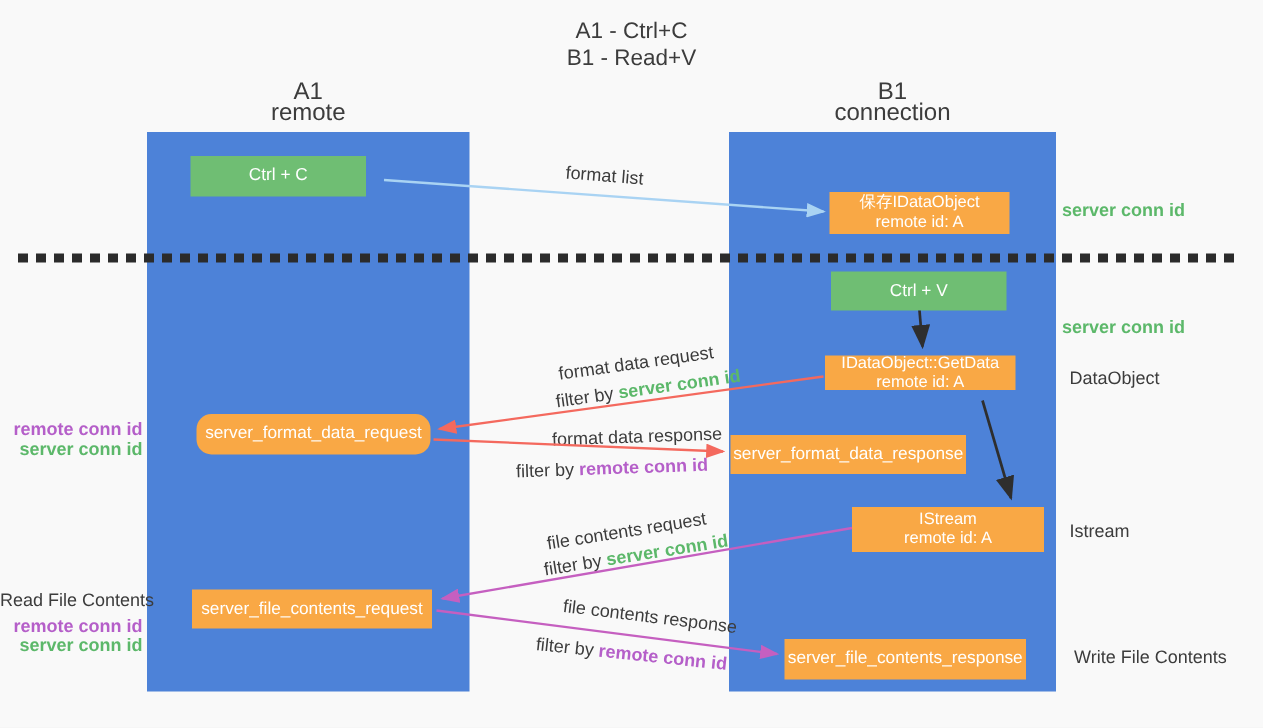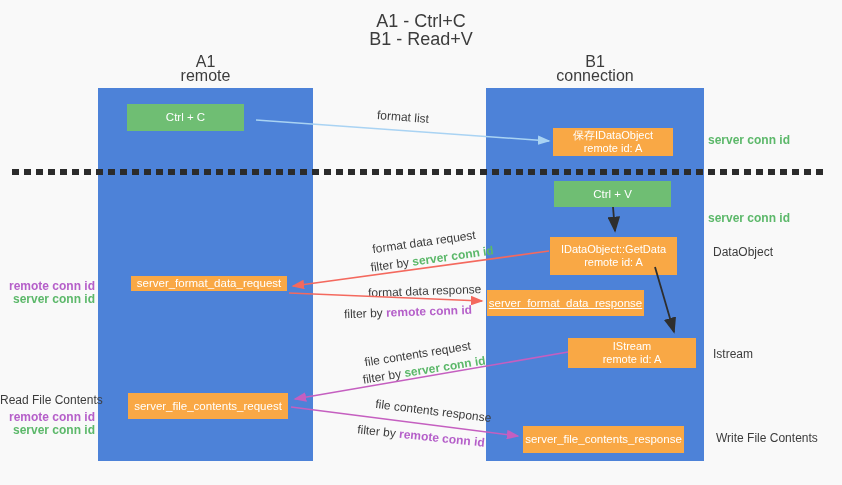--- a/index.html
+++ b/index.html
@@ -6,43 +6,43 @@
     --bg:#f9f9f9; --column_blue:#4d82d8; --box_green:#6fbe73; --box_orange:#f9a845;
     --box_text:#ffffff; --text_dark:#3c3c3c; --green_text:#5cb86a; --purple_text:#b55fc9;
     --arrow_lightblue:#a9d3f3; --arrow_red:#f4695e; --arrow_magenta:#c55fc0;
     --arrow_black:#2e2e2e; --divider:#2b2b2b;
   }
   *{margin:0;padding:0;box-sizing:border-box;}
   body{font-family:"Liberation Sans","DejaVu Sans",sans-serif;background:#eee;}
   #canvas{position:relative;width:842px;height:485px;background:var(--bg);overflow:hidden;}
 
   .title{position:absolute;left:0;top:12px;width:842px;text-align:center;
-         font-size:18px;line-height:18px;color:var(--text_dark);}
+         font-size:15px;line-height:18px;color:var(--text_dark);}
   .colheader{position:absolute;text-align:center;font-size:16px;line-height:14px;color:var(--text_dark);}
   .column{position:absolute;background:var(--column_blue);top:88px;height:373px;}
   #col-a{left:98px;width:215px;}
   #col-b{left:486px;width:218px;}
   #header-a{left:98px;top:55px;width:215px;}
   #header-b{left:486px;top:55px;width:218px;}
 
   .divider{position:absolute;left:12px;top:169px;width:814px;height:6px;z-index:3;
            background:repeating-linear-gradient(90deg,var(--divider) 0 7px,transparent 7px 12px);}
 
   .box{position:absolute;z-index:4;display:flex;flex-direction:column;align-items:center;
        justify-content:center;text-align:center;color:var(--box_text);
        font-size:11.5px;line-height:13px;white-space:nowrap;}
   .box.green{background:var(--box_green);}
   .box.orange{background:var(--box_orange);}
 
   #box-ctrl-c{left:127px;top:104px;width:117px;height:27px;}
   #box-save{left:553px;top:128px;width:120px;height:28px;font-size:11px;}
   #box-ctrl-v{left:554px;top:181px;width:117px;height:26px;align-items:center;}
-  #box-getdata{left:550px;top:237px;width:127px;height:38px;font-size:11px;}
-  #box-fmt-req{left:131px;top:276px;width:156px;height:15px;}
-  #box-fmt-resp{left:487px;top:290px;width:157px;height:26px;text-decoration:underline;}
+  #box-getdata{left:550px;top:237px;width:127px;height:23px;font-size:11px;}
+  #box-fmt-req{left:131px;top:276px;width:156px;height:27px;border-radius:10px;}
+  #box-fmt-resp{left:487px;top:290px;width:157px;height:26px;}
   #box-istream{left:568px;top:338px;width:128px;height:30px;font-size:11px;}
   #box-file-req{left:128px;top:393px;width:160px;height:26px;}
   #box-file-resp{left:523px;top:426px;width:161px;height:27px;}
 
   .slabel{position:absolute;z-index:5;font-size:12px;white-space:nowrap;color:var(--text_dark);}
   .green-t{color:var(--green_text);font-weight:bold;}
   .purple-t{color:var(--purple_text);font-weight:bold;}
   .left-group{left:0;width:95px;text-align:right;}
 
   .elabel{position:absolute;z-index:5;font-size:12px;color:var(--text_dark);white-space:nowrap;}

